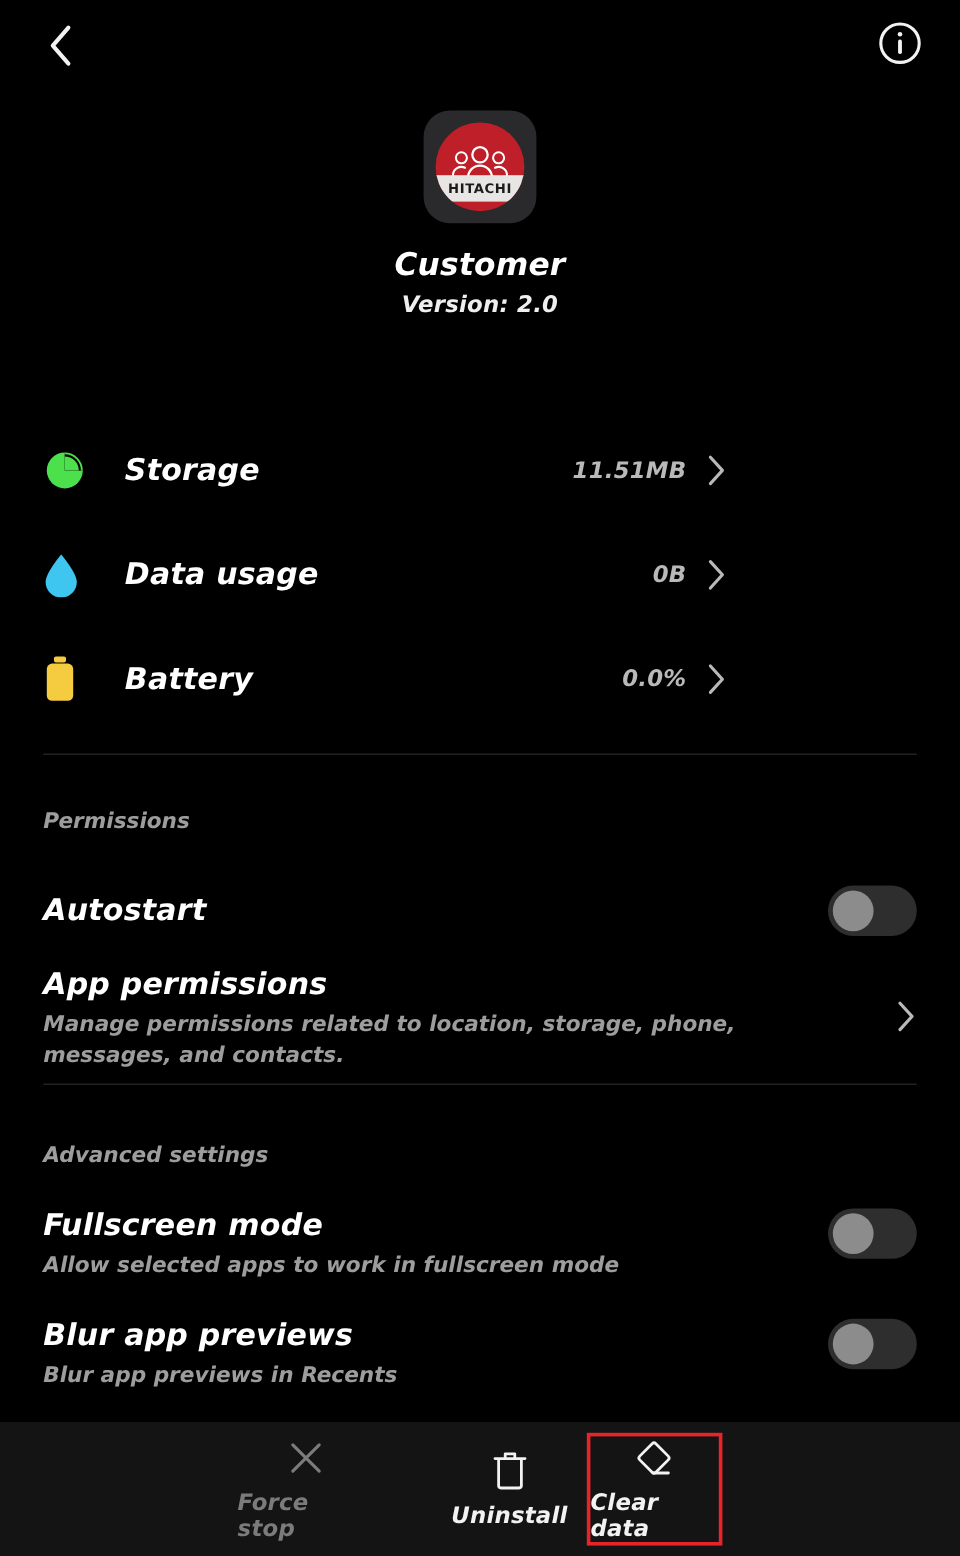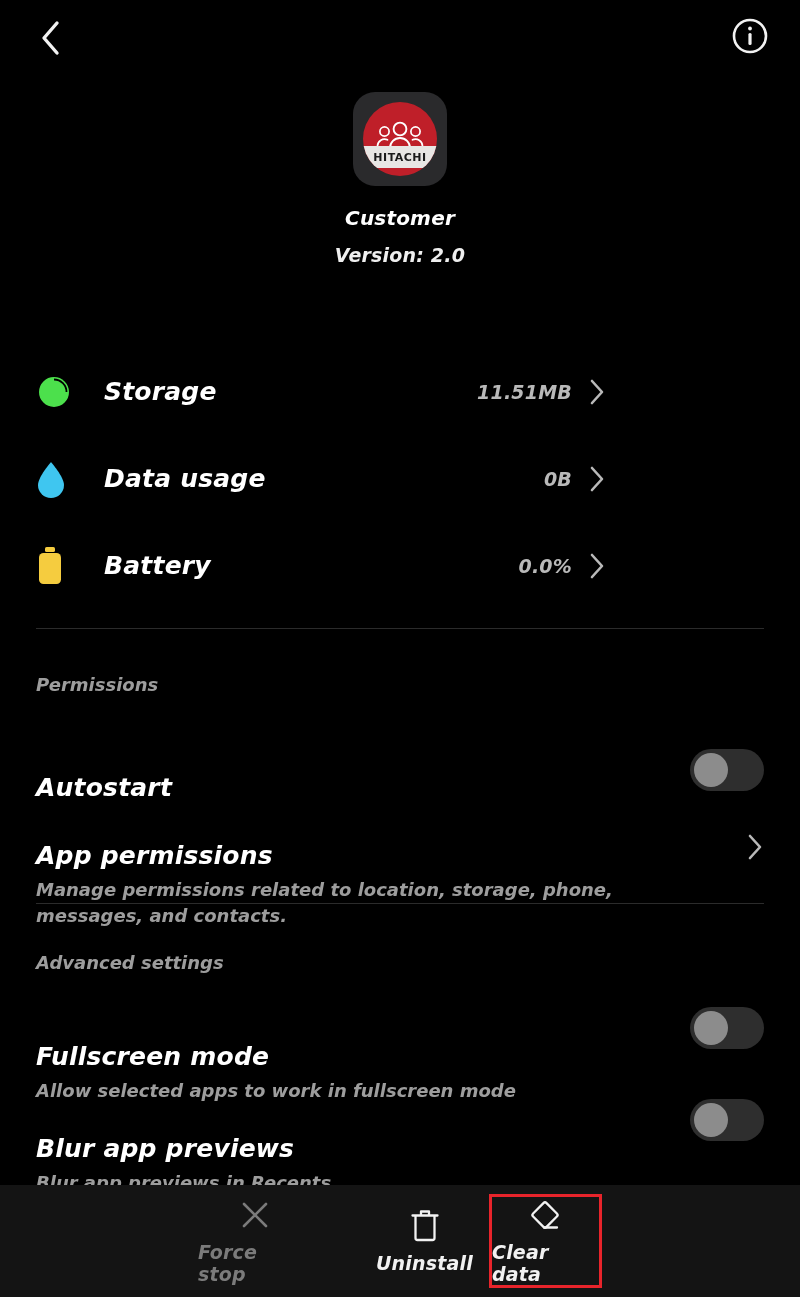--- a/index.html
+++ b/index.html
@@ -52,22 +52,22 @@
     position:absolute; left:50%; top:19px; transform:translateX(-50%);
   }
   .icon-band {
     position:absolute; left:0; bottom:8px; width:100%; height:22px;
     background:#e8e6e4; display:flex; align-items:center; justify-content:center;
   }
   .icon-band span {
     font-family:"DejaVu Sans", sans-serif;
     font-size:11px; font-weight:bold; color:#1b1b1b; letter-spacing:.5px;
   }
-  .app-name { margin-top:20px; font-size:20px; color:#fff; }
-  .app-version { margin-top:14px; font-size:19px; color:#efefef; }
+  .app-name { margin-top:20px; font-size:26px; color:#fff; }
+  .app-version { margin-top:7px; font-size:19px; color:#efefef; }
 
   
   .info-list { position:absolute; top:348px; left:0; width:642px; }
   .info-row {
     display:flex; align-items:center; height:87px;
     padding:0 36px; cursor:pointer;
   }
   .info-icon { width:46px; display:flex; align-items:center; justify-content:flex-start; }
   .info-label { flex:1; font-size:25px; color:#fff; margin-left:22px; }
   .info-value { font-size:19px; color:#b9b9b9; margin-right:16px; }
@@ -84,21 +84,21 @@
   .section-title {
     position:absolute; left:36px; font-size:18px; color:#9d9d9d;
   }
   #sec-perm { top:674px; }
   #sec-adv { top:952px; }
 
   .setting-row {
     position:absolute; left:36px; width:728px;
     display:flex; align-items:flex-start; cursor:pointer;
   }
-  .setting-text { flex:1; padding-right:30px;margin-top:36px; }
+  .setting-text { flex:1; padding-right:30px; }
   .setting-title { font-size:25px; color:#fff; line-height:1.15; }
   .setting-desc { font-size:18px; color:#9d9d9d; line-height:1.45; margin-top:6px; }
 
   .toggle {
     width:74px; height:42px; border-radius:21px; background:#2e2e2e;
     position:relative; flex:none; cursor:pointer;
   }
   .toggle .knob {
     position:absolute; left:4px; top:4px; width:34px; height:34px;
     border-radius:50%; background:#8c8c8c;

